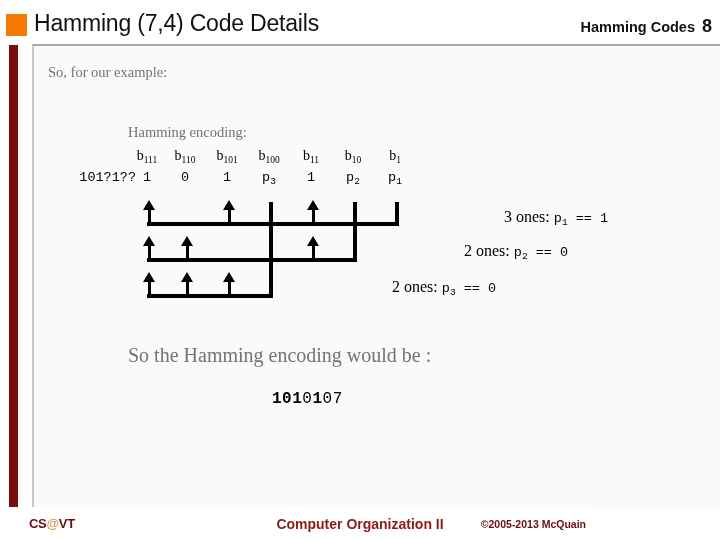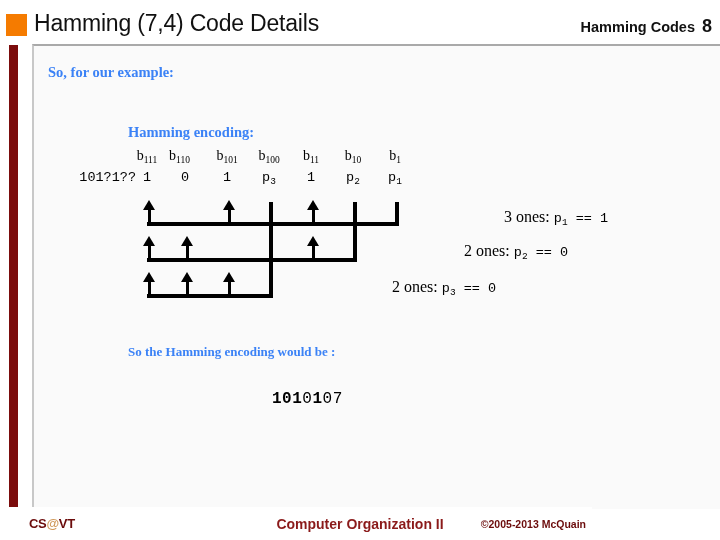--- a/index.html
+++ b/index.html
@@ -64,28 +64,28 @@
     left: 32px; top: 44px;
     width: 688px; height: 463px;
     background: #FAFAFA;
     border-top: 2px solid #A9A9A9;
     border-left: 2px solid #C8C8C8;
   }
 
   .body-text {
     position: absolute;
     font-family: "Liberation Serif", serif;
-    font-weight: bold;
-    color: #3b82f6;
+    font-weight: normal;
+    color: #737373;
     white-space: nowrap;
   }
 
   #intro-text { left: 14px; top: 18px; font-size: 14.5px; }
   #encoding-label { left: 94px; top: 78px; font-size: 14.5px; }
-  #conclusion-text { left: 94px; top: 298px; font-size: 13px; }
+  #conclusion-text { left: 94px; top: 298px; font-size: 20px; }
 
   
   #bit-table {
     position: absolute;
     left: 94px; top: 102px;
     font-family: "Liberation Serif", serif;
     font-size: 14px;
     color: #000000;
     white-space: nowrap;
   }
@@ -247,21 +247,21 @@
 <div id="content-panel">
 
   <div class="body-text" id="intro-text">So, for our example:</div>
 
   <div class="body-text" id="encoding-label">Hamming encoding:</div>
 
   <div id="bit-table">
     <div id="source-pattern">101?1??</div>
     <div class="bit-row" id="bit-label-row">
         <div class="bit-cell" style="left: 0px;">b<sub>111</sub></div>
-        <div class="bit-cell" style="left: 24px; text-align: right;">b<sub>110</sub></div>
+        <div class="bit-cell" style="left: 38px;">b<sub>110</sub></div>
         <div class="bit-cell" style="left: 80px;">b<sub>101</sub></div>
         <div class="bit-cell" style="left: 122px;">b<sub>100</sub></div>
         <div class="bit-cell" style="left: 164px;">b<sub>11</sub></div>
         <div class="bit-cell" style="left: 206px;">b<sub>10</sub></div>
         <div class="bit-cell" style="left: 248px; text-align: center;">b<sub>1</sub></div>
       </div>
     <div class="bit-row" id="bit-value-row">
         <div class="bit-cell bit-value" style="left: 0px;">1</div>
         <div class="bit-cell bit-value" style="left: 38px;">0</div>
         <div class="bit-cell bit-value" style="left: 80px;">1</div>

